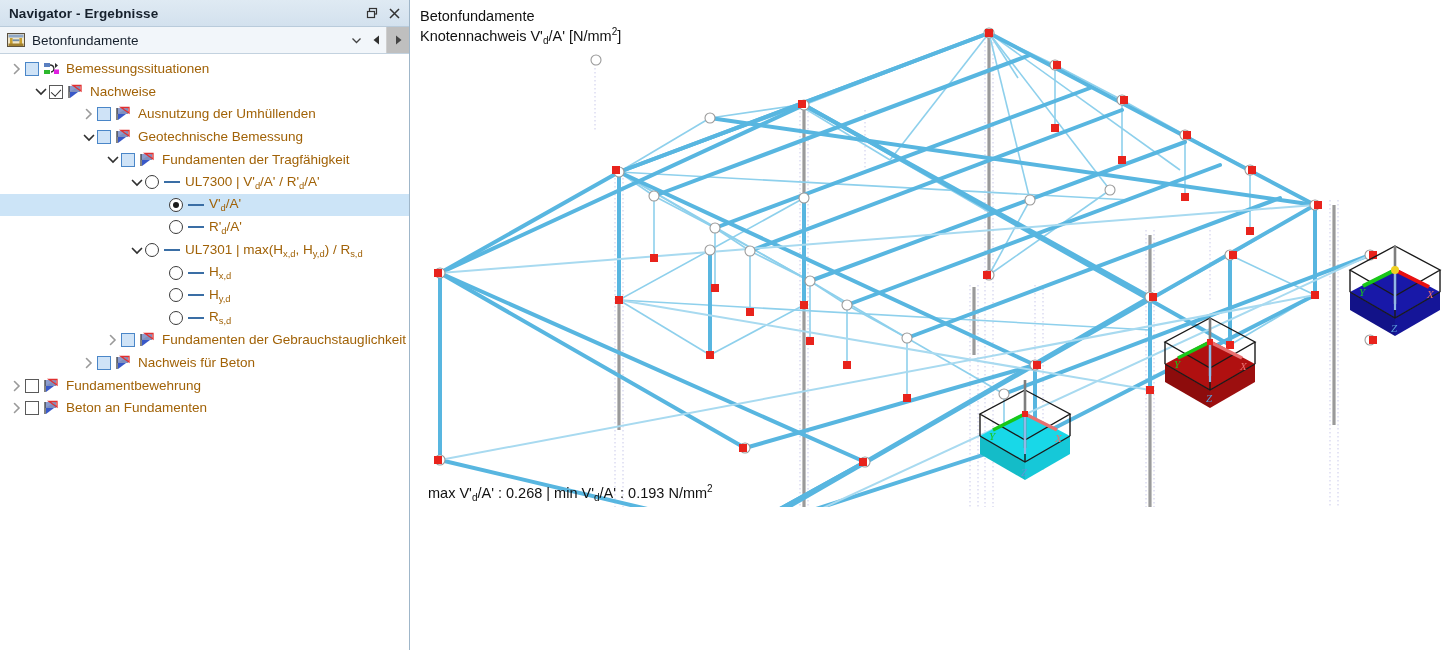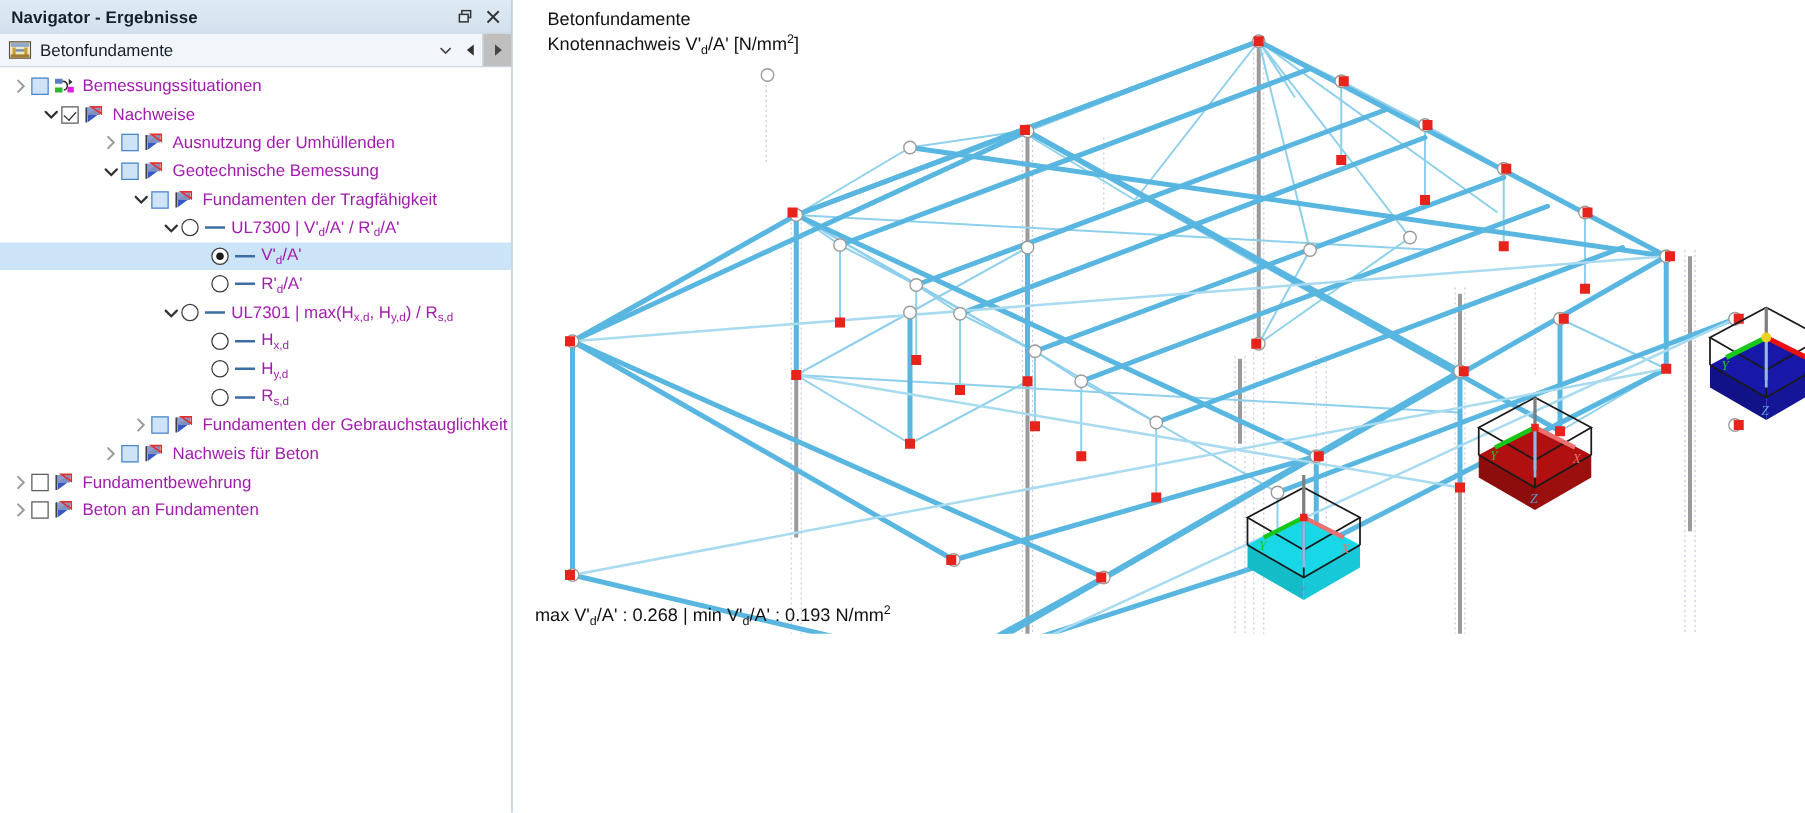--- a/index.html
+++ b/index.html
@@ -2,21 +2,21 @@
 <html><head>
 <meta charset="utf-8">
 <title>Navigator - Ergebnisse</title>
 <style>
   html,body{margin:0;padding:0;}
   body{
     width:1444px;height:650px;overflow:hidden;
     font-family:"Liberation Sans", sans-serif;
     font-size:13.5px;color:#1b1b1b;background:#ffffff;
   }
-  .app{position:relative;width:1444px;height:507px;display:flex;gap:18px;}
+  .app{position:relative;width:1444px;height:507px;display:flex;}
 
   
   .navigator{
     width:410px;height:650px;box-sizing:border-box;
     background:#ffffff;
     border-right:1px solid #9fb6c9;
     display:flex;flex-direction:column;position:relative;
   }
   .nav-titlebar{
     height:27px;min-height:27px;
@@ -80,35 +80,35 @@
     border:1.4px solid #3b3b3b;background:#fff;position:relative;margin-right:2px;
   }
   .radio.on::after{
     content:"";position:absolute;left:3px;top:3px;width:6px;height:6px;border-radius:50%;
     background:#1a1a1a;
   }
   .dash{
     width:16px;height:2px;background:#3a6ea5;flex:0 0 auto;margin:0 5px 0 3px;
   }
   .ticon{width:17px;height:16px;flex:0 0 auto;margin-right:6px;}
-  .tlabel{font-size:13.5px;color:#a21caf;line-height:16px;}
+  .tlabel{font-size:13.5px;color:#a16207;line-height:16px;}
   .tlabel sub{font-size:9.4px;vertical-align:baseline;position:relative;top:3px;}
 
   
   .viewport{
     flex:1;position:relative;background:#ffffff;overflow:hidden;
   }
   .vp-title{
     position:absolute;left:10px;top:6px;font-size:14.5px;color:#111;line-height:20px;
     white-space:nowrap;
   }
   .vp-title sub{font-size:10px;vertical-align:baseline;position:relative;top:3px;}
   .vp-title sup{font-size:10px;vertical-align:baseline;position:relative;top:-6px;}
   .vp-status{
-    position:absolute;left:0;bottom:6px;font-size:14.5px;color:#111;white-space:nowrap;text-align:right;
+    position:absolute;left:18px;bottom:6px;font-size:14.5px;color:#111;white-space:nowrap;text-align:right;
   }
   .vp-status sub{font-size:10px;vertical-align:baseline;position:relative;top:3px;}
   .vp-status sup{font-size:10px;vertical-align:baseline;position:relative;top:-6px;}
   .canvas3d{position:absolute;left:0;top:0;width:1034px;height:650px;}
 </style>
 </head>
 <body>
 
 <div class="app">
 

